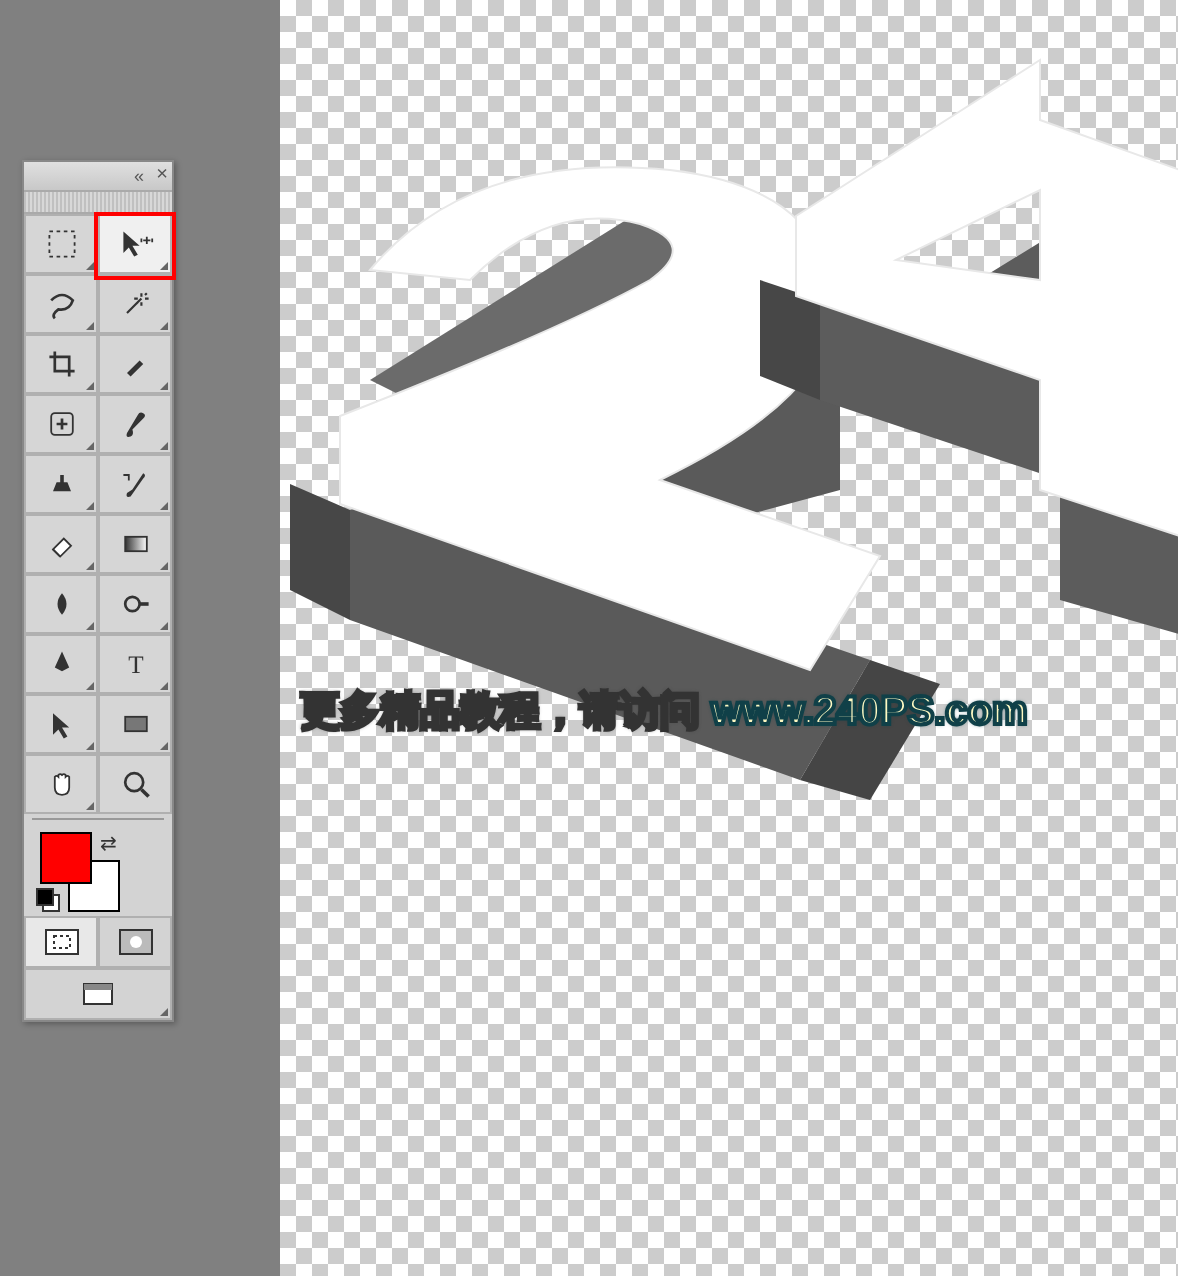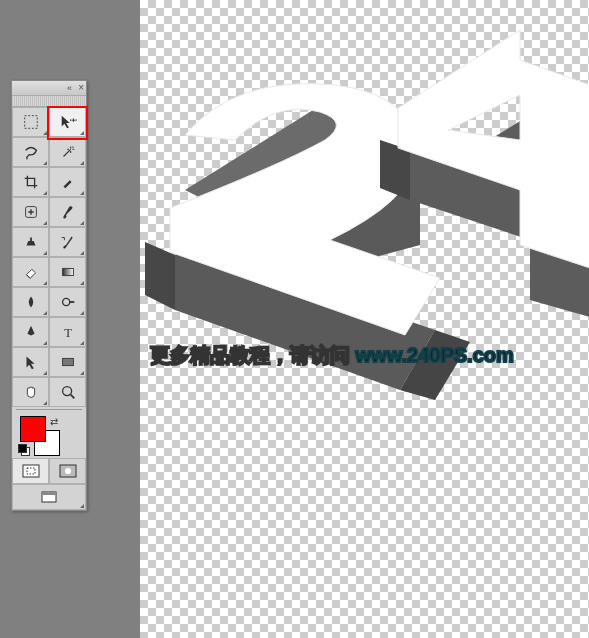--- a/index.html
+++ b/index.html
@@ -194,21 +194,21 @@
     font-size: 20px;
     font-weight: bold;
     white-space: nowrap;
   }
   .overlay .t1 {
     color: #fef9c3;
     -webkit-text-stroke: 2px #333;
     text-shadow: 0 0 2px #333;
   }
   .overlay .t2 {
-    color: #0f172a;
+    color: #fef9c3;
     -webkit-text-stroke: 2px #104048;
     text-shadow: 0 0 2px #104048;
   }
 </style>
 </head>
 <body>
 
 <div class="tools-panel">
   <div class="panel-header">
     <span class="collapse">«</span>

